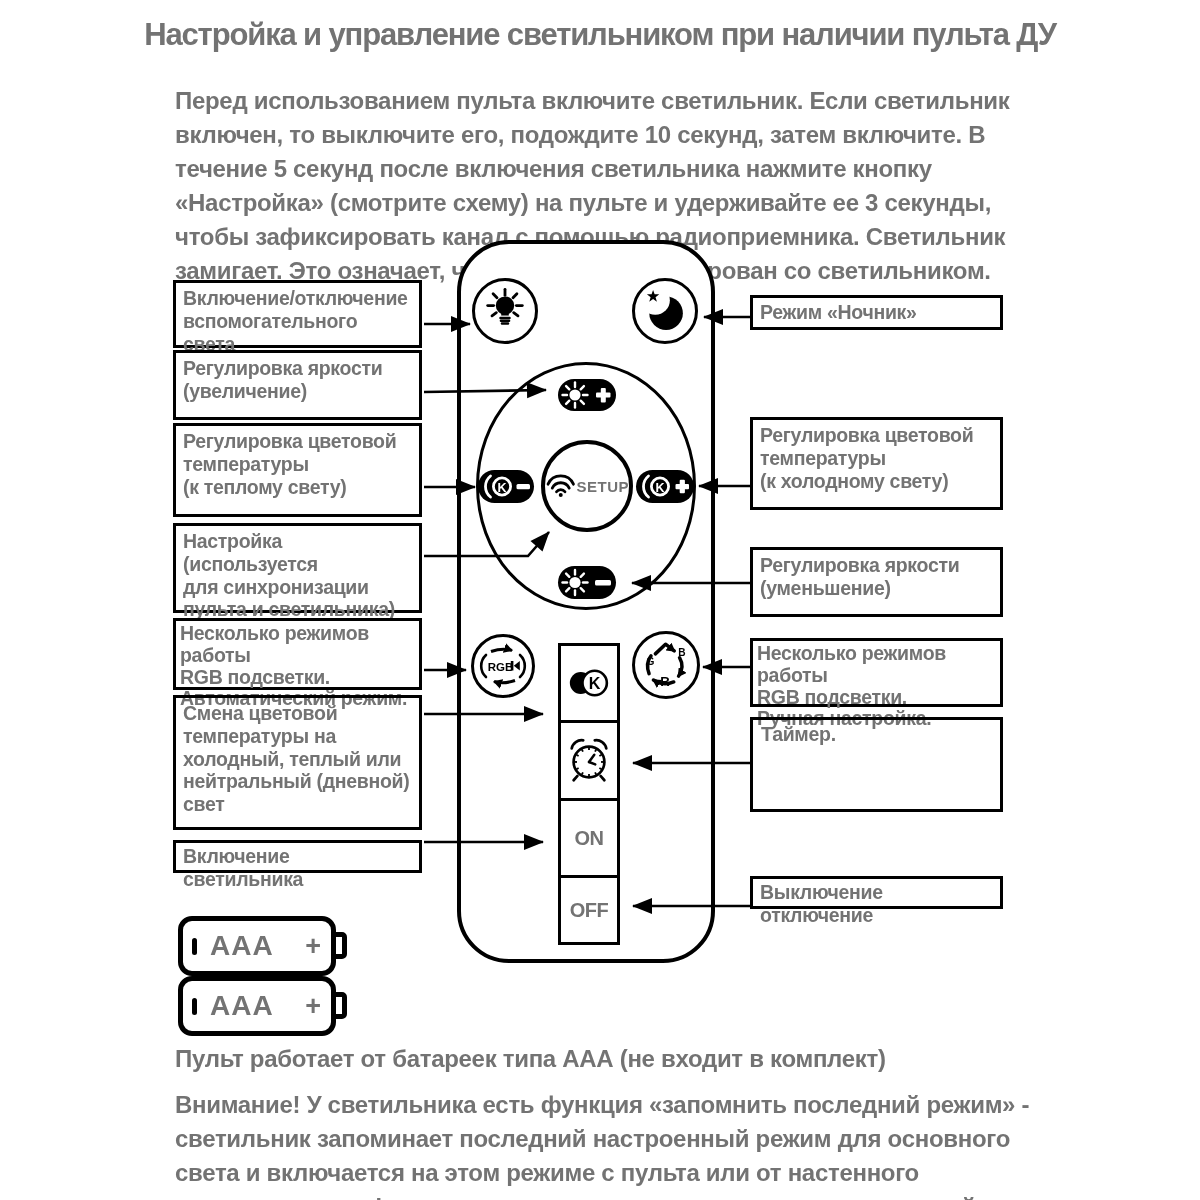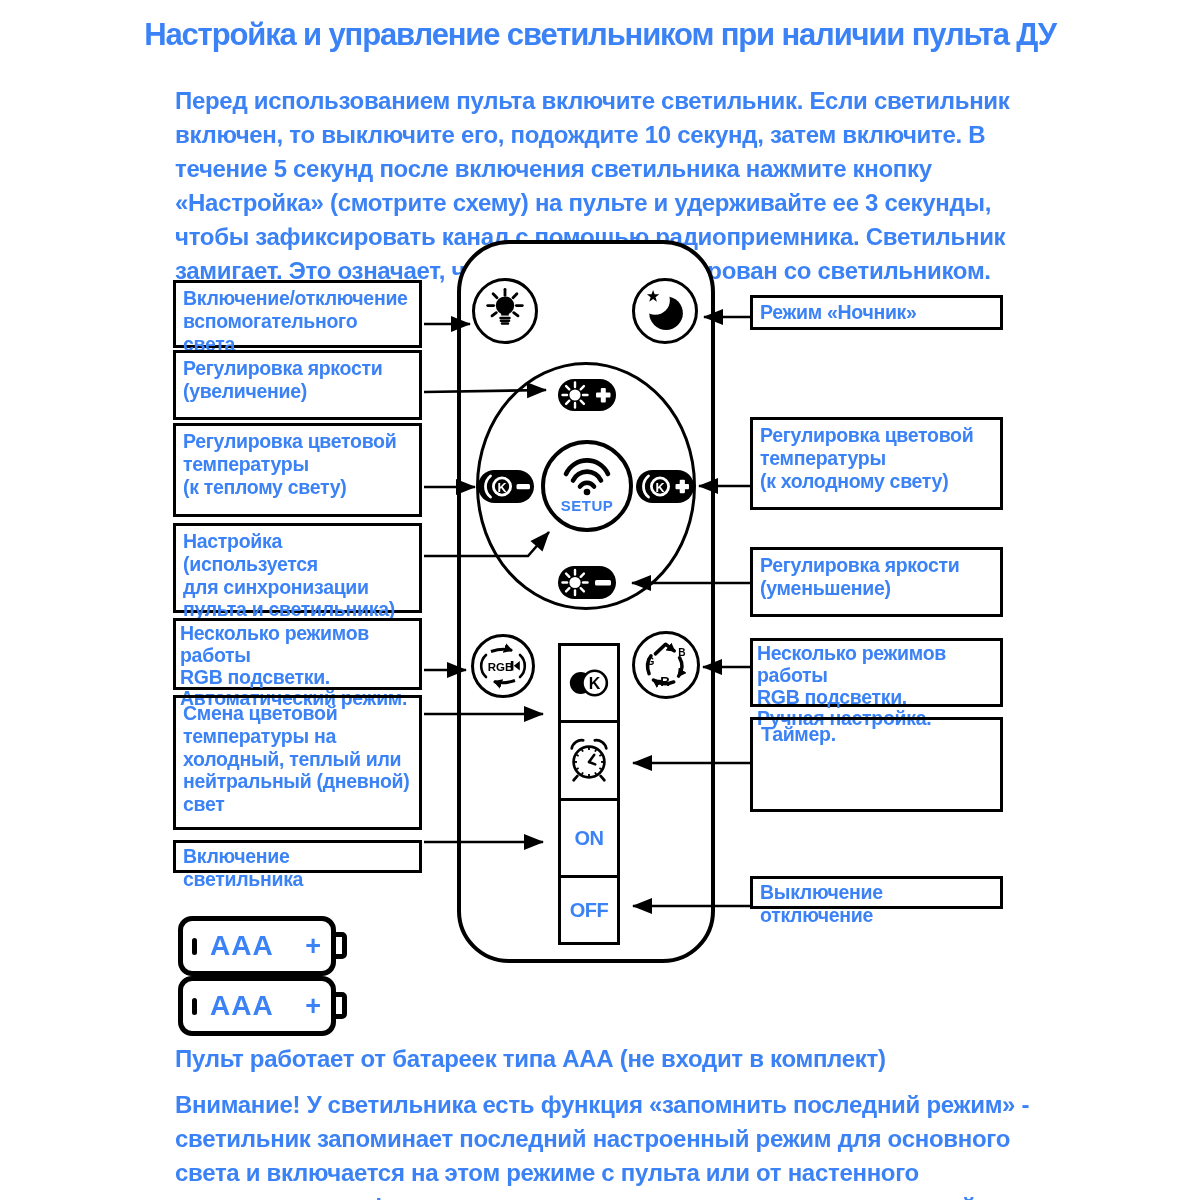--- a/index.html
+++ b/index.html
@@ -1,33 +1,33 @@
 <!DOCTYPE html>
 <html><head>
 <meta charset="utf-8">
 <style>
   html,body{margin:0;padding:0;background:#fff;}
-  .page{position:relative;width:1200px;height:1200px;background:#fff;color:#3b82f6;
+  .page{position:relative;width:1200px;height:1200px;background:#fff;color:#737373;
         font-family:"Liberation Sans",sans-serif;overflow:hidden;}
   .title{position:absolute;left:0;top:16px;width:1200px;text-align:center;
          font-size:32px;font-weight:bold;letter-spacing:-1.2px;transform:scaleX(0.97);}
   .para{position:absolute;font-size:24px;font-weight:bold;line-height:1.42;letter-spacing:-0.3px;}
   .callout{position:absolute;box-sizing:border-box;border:3px solid #000;
            padding:4px 7px 2px 7px;font-size:19.5px;font-weight:bold;line-height:1.17;
            letter-spacing:-0.3px;white-space:pre-line;}
   .callout.rg{font-weight:bold;line-height:1.12;padding:2px 4px;}
   .remote{position:absolute;left:457px;top:240px;width:258px;height:723px;
           box-sizing:border-box;border:4px solid #000;border-radius:52px;background:#fff;}
   .btn-circle{position:absolute;box-sizing:border-box;border:3px solid #000;border-radius:50%;
               background:#fff;display:flex;align-items:center;justify-content:center;}
   .ellipse{position:absolute;left:476px;top:362px;width:220px;height:248px;box-sizing:border-box;
            border:3px solid #000;border-radius:50%;}
   .pill{position:absolute;background:#000;border-radius:17px;display:flex;align-items:center;justify-content:center;}
   .setup-btn{position:absolute;left:541px;top:440px;width:92px;height:92px;box-sizing:border-box;
-             border:4px solid #000;border-radius:50%;background:#fff;display:flex;flex-direction:column;
+             border:4px solid #000;border-radius:50%;background:#fff;display:flex;flex-direction:row;
              align-items:center;justify-content:center;}
   .setup-txt{font-size:15px;font-weight:bold;letter-spacing:0.5px;margin-top:1px;}
   .cell{position:absolute;left:558px;width:62px;box-sizing:border-box;border:3px solid #000;background:#fff;
         display:flex;align-items:center;justify-content:center;}
   .onoff{font-size:20px;font-weight:bold;letter-spacing:-0.5px;}
   .battery{position:absolute;left:178px;width:148px;height:50px;box-sizing:content-box;
            border:5px solid #000;border-radius:14px;background:#fff;display:flex;align-items:center;}
   .bat-pole{width:5px;height:17px;background:#000;border-radius:3px;margin-left:9px;}
   .bat-label{font-size:28px;font-weight:bold;margin-left:13px;letter-spacing:1px;}
   .bat-plus{font-size:27px;font-weight:bold;margin-left:auto;margin-right:10px;}

